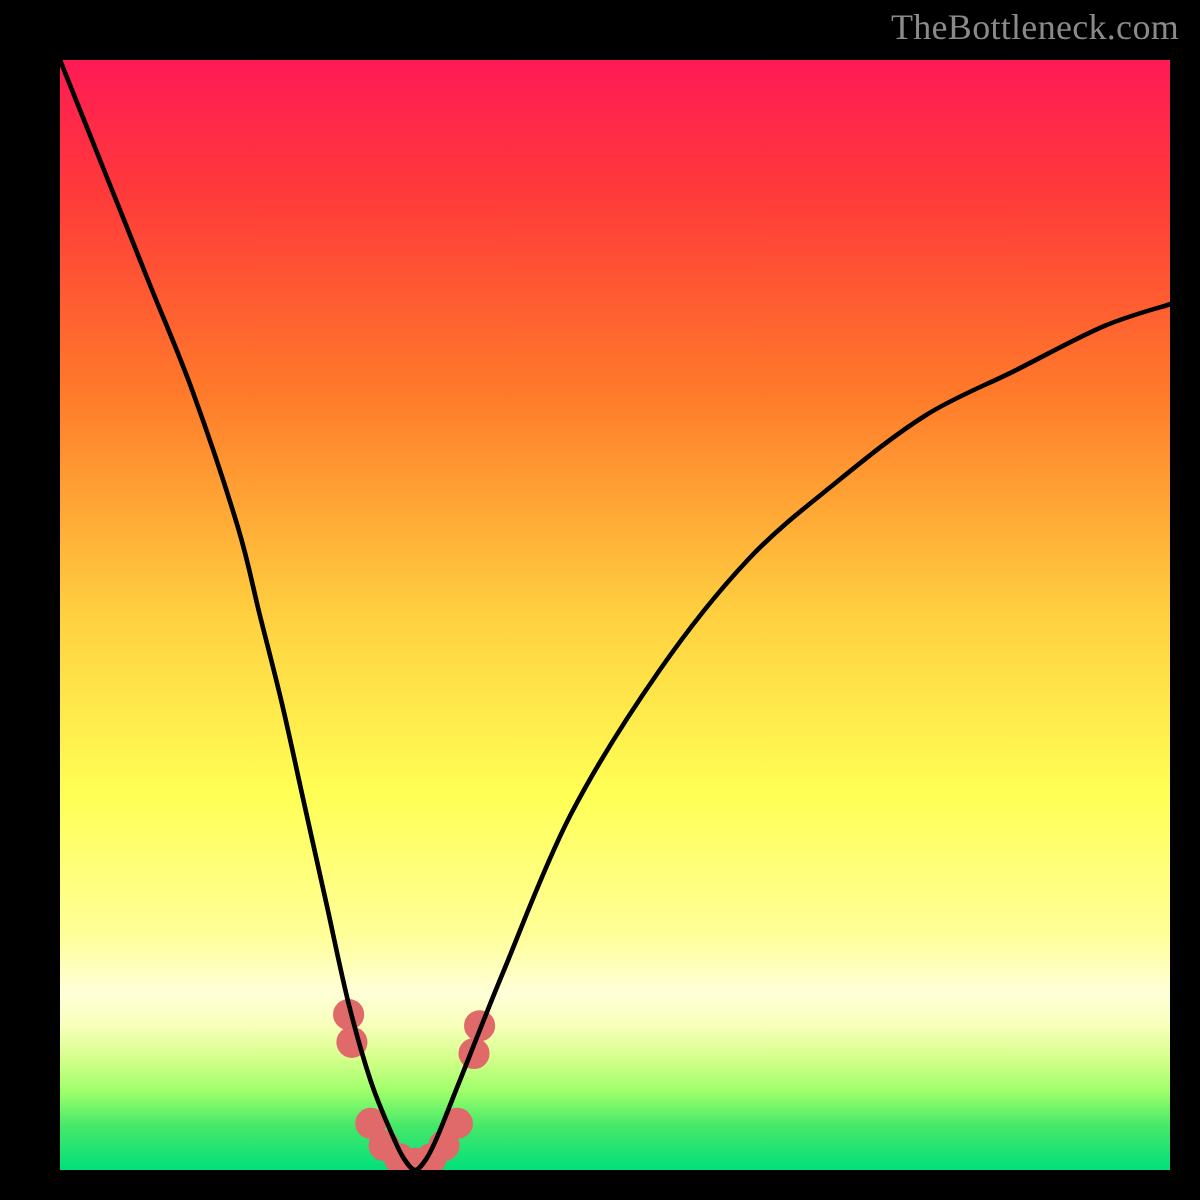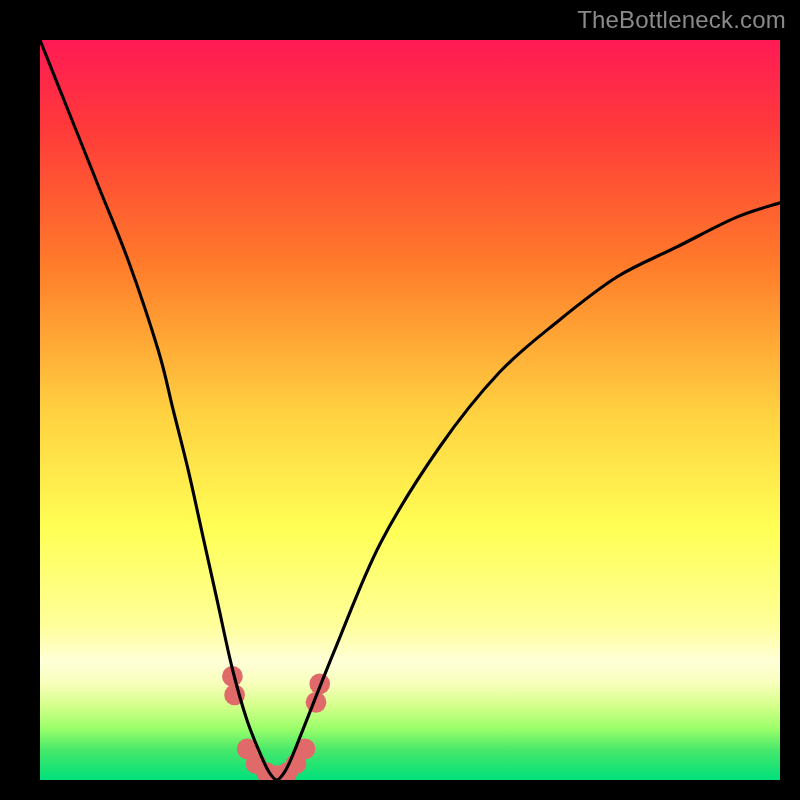--- a/index.html
+++ b/index.html
@@ -37,21 +37,21 @@
     position: absolute;
     left: 0;
     top: 0;
     width: 740px;
     height: 740px;
   }
   .watermark {
     position: absolute;
     top: 6px;
     right: 14px;
-    font-family: Liberation Sans, sans-serif;
+    font-family: Liberation Serif, serif;
     font-size: 24px;
     color: #8a8a8a;
     letter-spacing: 0.2px;
   }
 </style>
 </head>
 <body>
 
 <div class="frame">
   <div class="plot">

